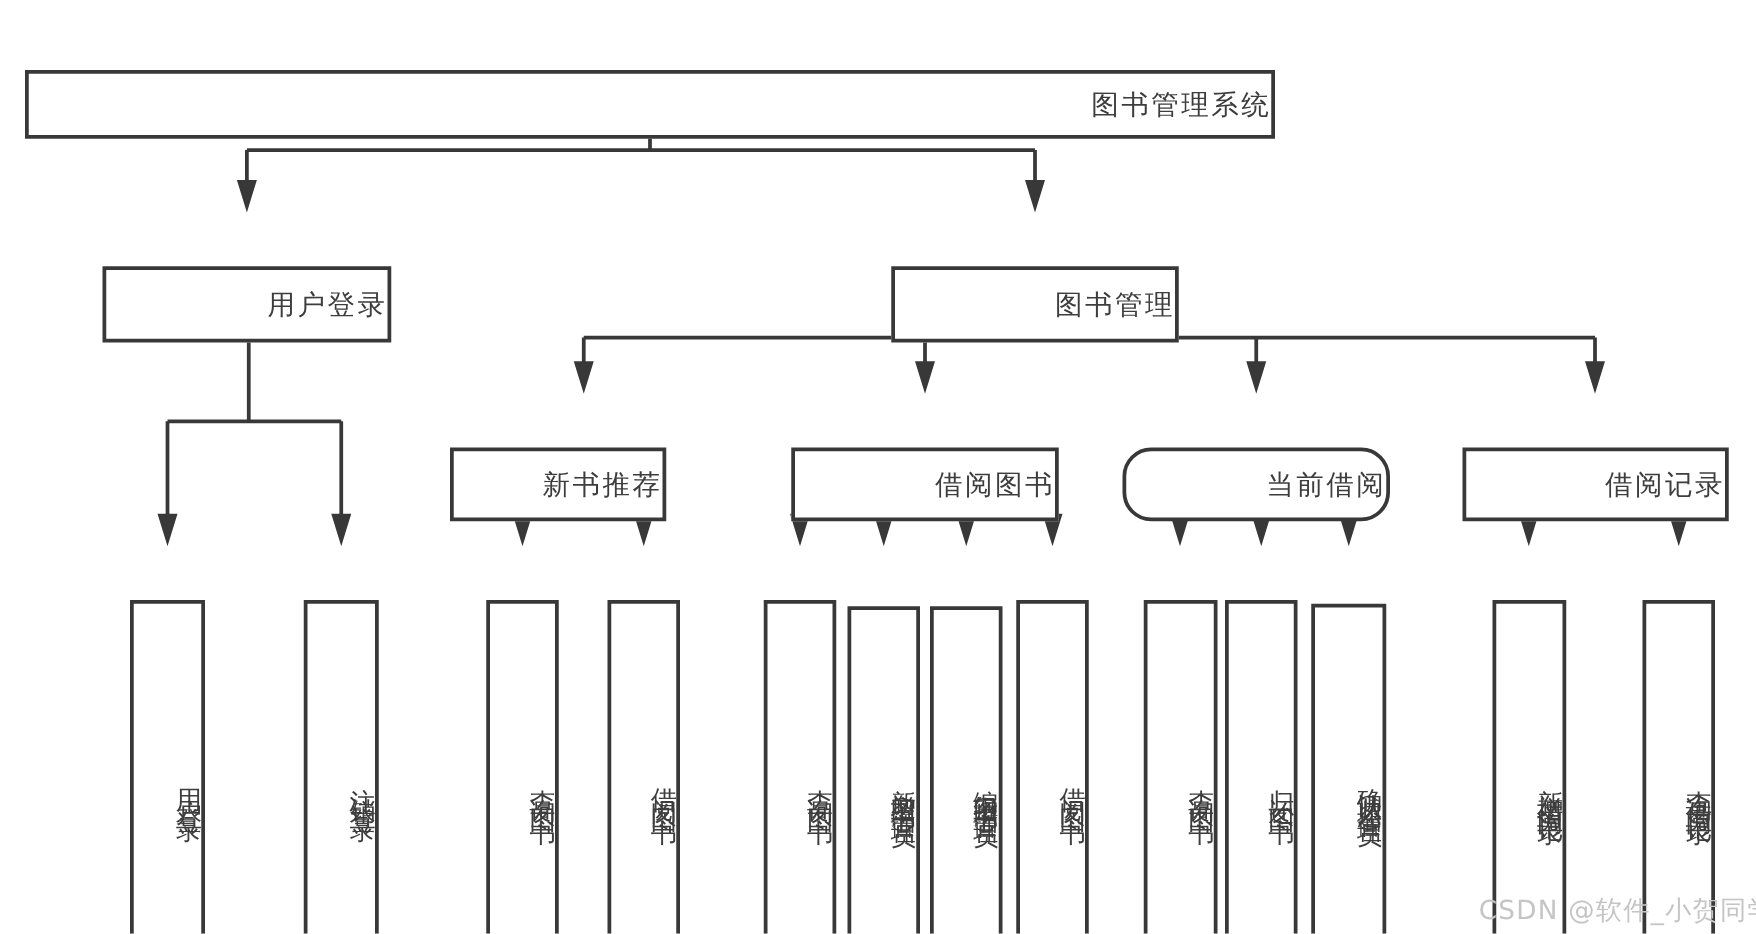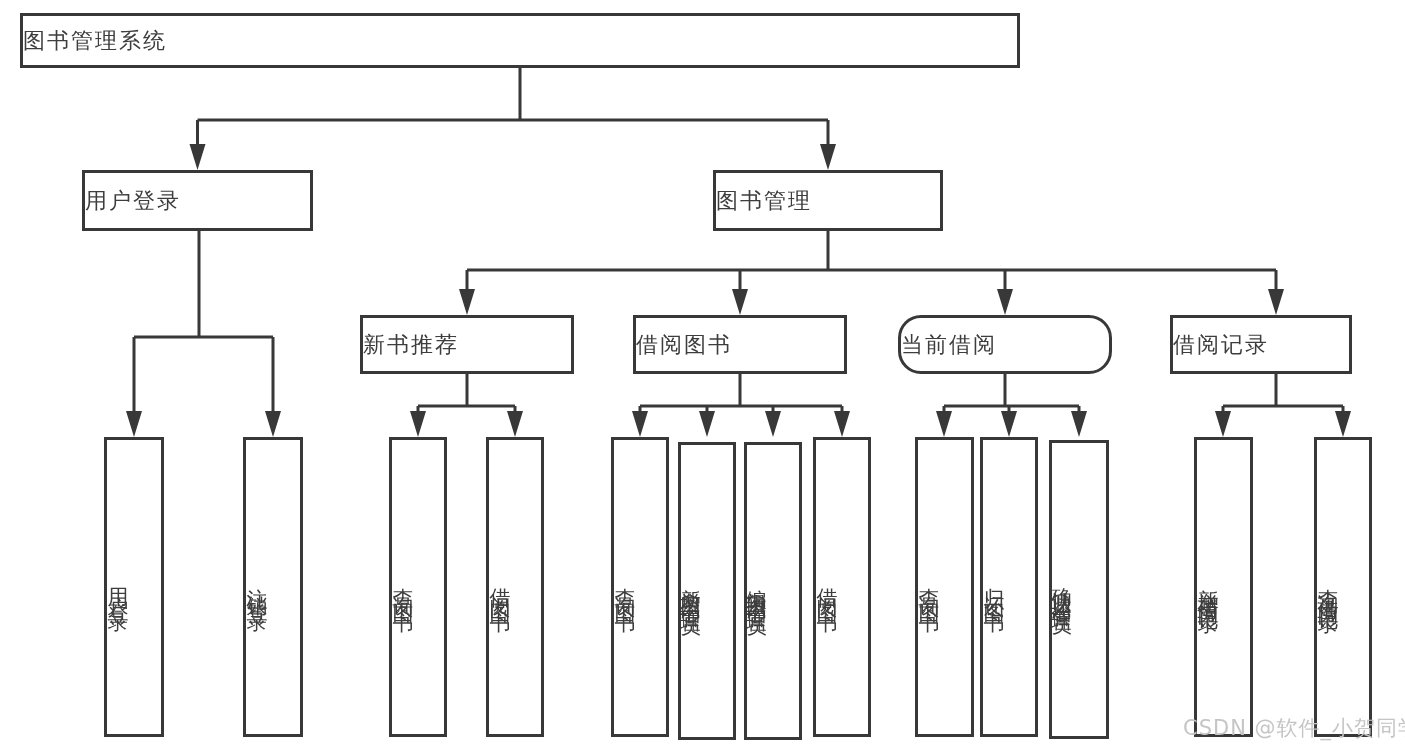--- a/index.html
+++ b/index.html
@@ -18,23 +18,24 @@
     position:absolute;left:0;top:0;width:1405px;height:747px;
     z-index:0;
   }
   .box,.vbox{
     position:absolute;
     background:#ffffff;
     border:3px solid var(--line);
     box-sizing:border-box;
     display:flex;
     align-items:center;
-    justify-content:flex-start;
+    justify-content:flex-end;
     color:var(--text);
     z-index:1;
+    margin-top:43px;
   }
   .box span{
     font-size:22px;
     letter-spacing:2px;
     white-space:nowrap;
   }
   .vbox span{
     writing-mode:vertical-rl;
     text-orientation:mixed;
     font-size:21px;
@@ -42,24 +43,24 @@
     line-height:1;
     white-space:nowrap;
   }
   .vbox span.v6{font-size:21px;letter-spacing:5px;}
   .vbox span.long{font-size:20px;letter-spacing:4px;}
 
   
   #root-box  {left:20px;  top:13px;  width:1000px;height:55px;}
   #b-user    {left:82px;  top:170px; width:231px; height:61px;}
   #b-mgmt    {left:713px; top:170px; width:230px; height:61px;}
-  #m-new     {left:360px; top:315px; width:214px; height:59px;}
+  #m-new     {left:360px; top:315px; width:173px; height:59px;}
   #m-borrow  {left:633px; top:315px; width:214px; height:59px;}
   #m-current {left:898px; top:315px; width:214px; height:59px;border-radius:23px;}
-  #m-records {left:1170px;top:315px; width:182px; height:59px;}
+  #m-records {left:1170px;top:315px; width:213px; height:59px;}
 
   
   #v1 {left:104px; top:437px;width:60px;height:300px;}
   #v2 {left:243px; top:437px;width:60px;height:300px;}
   #v3 {left:389px; top:437px;width:58px;height:300px;}
   #v4 {left:486px; top:437px;width:58px;height:300px;}
   #v5 {left:611px; top:437px;width:58px;height:300px;}
   #v6 {left:678px; top:442px;width:58px;height:298px;}
   #v7 {left:744px; top:442px;width:58px;height:298px;}
   #v8 {left:813px; top:437px;width:58px;height:300px;}

